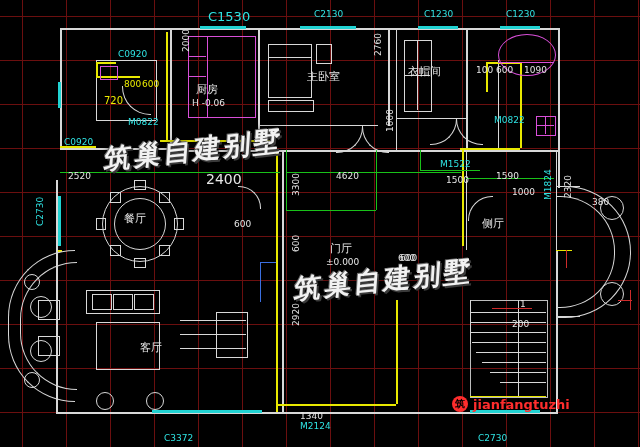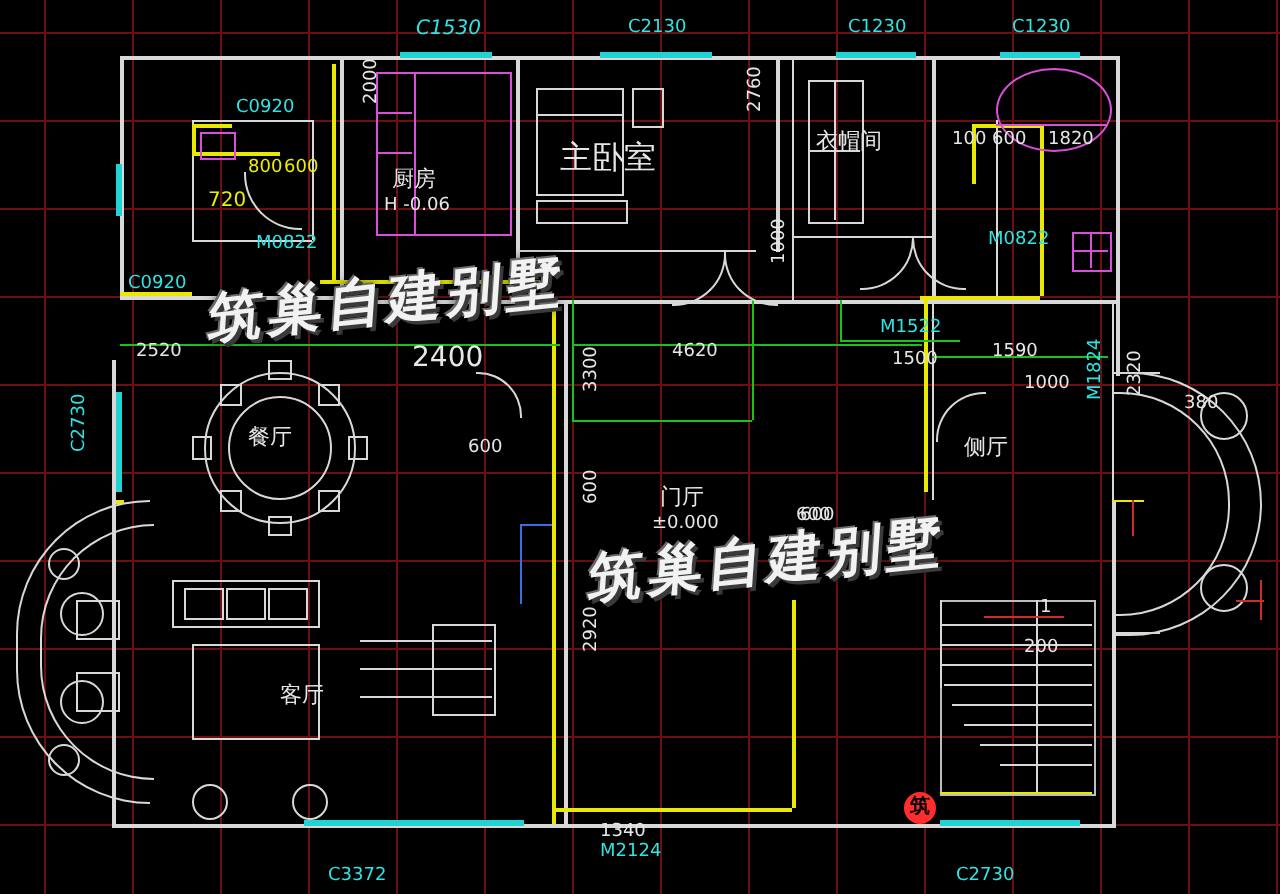--- a/index.html
+++ b/index.html
@@ -284,34 +284,34 @@
     <div class="ln h b" style="left:260px;top:262px;width:16px;height:1px;"></div>
     <div class="ln v r" style="left:630px;top:290px;height:20px;width:1px;"></div>
     <div class="ln h r" style="left:618px;top:300px;width:14px;height:1px;"></div>
     <div class="ln h r" style="left:492px;top:308px;width:40px;height:1px;"></div>
     <div class="ln v r" style="left:566px;top:250px;height:18px;width:1px;"></div>
   </div>
 
   <div class="lbl w" style="left:196px;top:84px;font-size:11px;">厨房</div>
   <div class="lbl w" style="left:192px;top:99px;font-size:9px;">H -0.06</div>
 
-  <div class="lbl w" style="left:280px;top:71px;font-size:16px;">主卧室</div>
+  <div class="lbl w" style="left:307px;top:71px;font-size:11px;">主卧室</div>
 
   <div class="lbl w" style="left:408px;top:66px;font-size:11px;font-family:Liberation Serif, serif;">衣帽间</div>
 
   <div class="lbl w" style="left:124px;top:213px;font-size:11px;">餐厅</div>
 
   <div class="lbl w" style="left:140px;top:342px;font-size:11px;">客厅</div>
 
   <div class="lbl w" style="left:330px;top:243px;font-size:11px;">门厅</div>
   <div class="lbl w" style="left:326px;top:258px;font-size:9px;">±0.000</div>
 
   <div class="lbl w" style="left:482px;top:218px;font-size:11px;">侧厅</div>
 
-  <div class="lbl c" style="left:208px;top:10px;font-size:10px;font-style:italic;">C1530</div>
+  <div class="lbl c" style="left:208px;top:10px;font-size:13px;">C1530</div>
   <div class="lbl c" style="left:314px;top:10px;font-size:9px;">C2130</div>
   <div class="lbl c" style="left:424px;top:10px;font-size:9px;">C1230</div>
   <div class="lbl c" style="left:506px;top:10px;font-size:9px;">C1230</div>
 
   <div class="lbl c" style="left:118px;top:50px;font-size:9px;">C0920</div>
   <div class="lbl c" style="left:64px;top:138px;font-size:9px;">C0920</div>
   <div class="lbl c rot90" style="left:36px;top:226px;font-size:9px;">C2730</div>
 
   <div class="lbl c" style="left:300px;top:422px;font-size:9px;">M2124</div>
   <div class="lbl c" style="left:164px;top:434px;font-size:9px;">C3372</div>
@@ -338,26 +338,27 @@
   <div class="lbl w" style="left:300px;top:412px;font-size:9px;">1340</div>
   <div class="lbl w" style="left:234px;top:220px;font-size:9px;">600</div>
   <div class="lbl w" style="left:398px;top:254px;font-size:9px;">600</div>
   <div class="lbl w rot90" style="left:182px;top:52px;font-size:9px;">2000</div>
 
   <div class="lbl y" style="left:104px;top:96px;font-size:10px;">720</div>
   <div class="lbl y" style="left:124px;top:80px;font-size:9px;">800</div>
   <div class="lbl y" style="left:142px;top:80px;font-size:9px;">600</div>
   <div class="lbl w" style="left:476px;top:66px;font-size:9px;">100</div>
   <div class="lbl w" style="left:496px;top:66px;font-size:9px;">600</div>
-  <div class="lbl w" style="left:524px;top:66px;font-size:9px;">1820</div>
+  <div class="lbl w" style="left:524px;top:66px;font-size:9px;">1090</div>
   <div class="lbl w" style="left:592px;top:198px;font-size:9px;">380</div>
   <div class="lbl w" style="left:520px;top:300px;font-size:9px;">1</div>
   <div class="lbl w" style="left:512px;top:320px;font-size:9px;">200</div>
   <div class="lbl w" style="left:400px;top:254px;font-size:9px;">600</div>
 
   <div class="wm skew" style="left:104px;top:132px;font-size:27px;">筑巢自建别墅</div>
   <div class="wm skew" style="left:294px;top:262px;font-size:27px;">筑巢自建别墅</div>
 
   <div class="brand" style="left:452px;top:396px;">
     <span class="circle">筑</span>
+    <span>jianfangtuzhi</span>
   </div>
 
 </div>
 
 </body></html>

